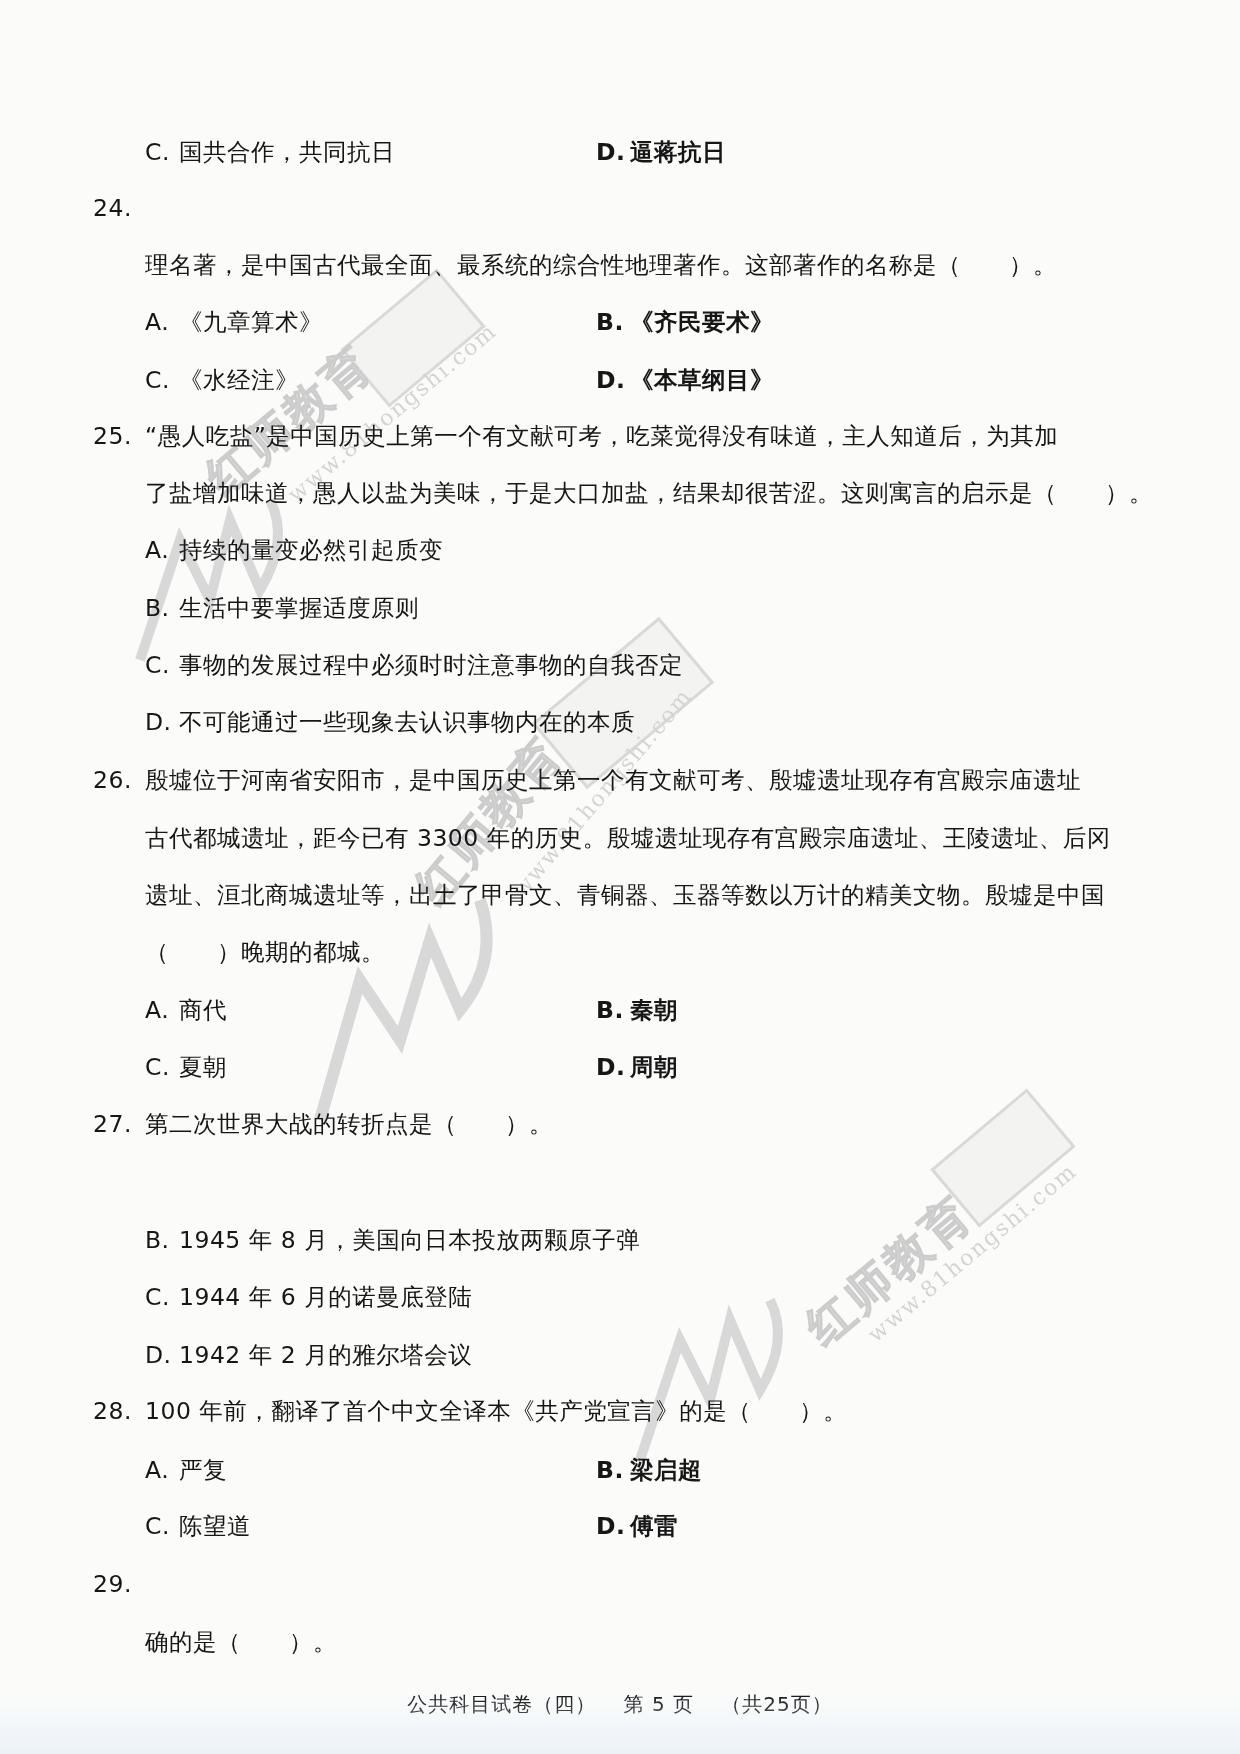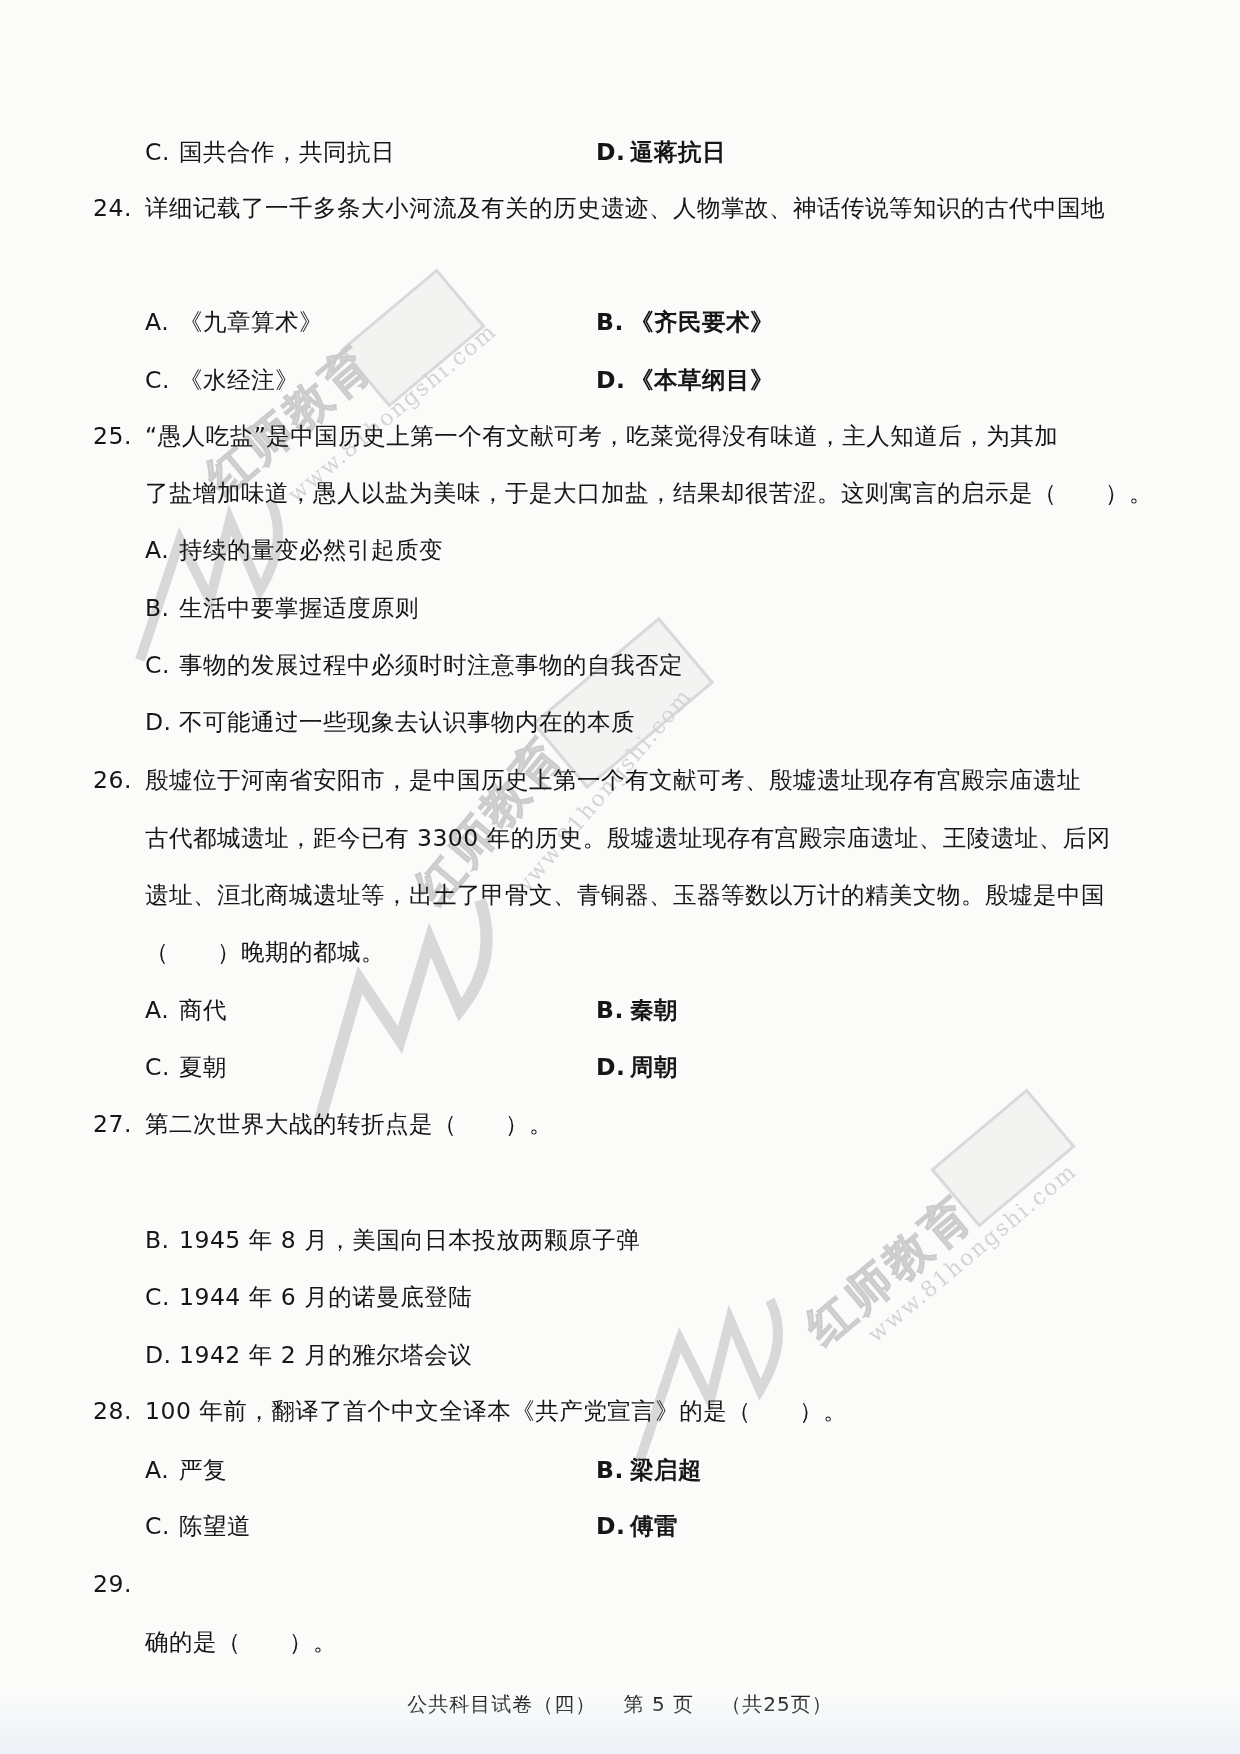--- a/index.html
+++ b/index.html
@@ -69,21 +69,21 @@
   </div>
 
   <div class="line indent" style="top:137px">
     <span class="opt-letter">C.</span><span>国共合作，共同抗日</span>
   </div>
   <div class="line col2" style="top:137px">
     <span class="opt-letter">D.</span><span>逼蒋抗日</span>
   </div>
 
   <div class="line" style="top:193px;left:93px">24.</div>
-  <div class="line indent" style="top:193px">详细记载了一千多条大小河流及有关的历史遗迹、人物掌故、神话传说等知识的古代中国地</div>
+  <div class="line indent" style="top:250px">理名著，是中国古代最全面、最系统的综合性地理著作。这部著作的名称是（　　）。</div>
   <div class="line indent" style="top:307px">
     <span class="opt-letter">A.</span><span>《九章算术》</span>
   </div>
   <div class="line col2" style="top:307px">
     <span class="opt-letter">B.</span><span>《齐民要术》</span>
   </div>
   <div class="line indent" style="top:365px">
     <span class="opt-letter">C.</span><span>《水经注》</span>
   </div>
   <div class="line col2" style="top:365px">

